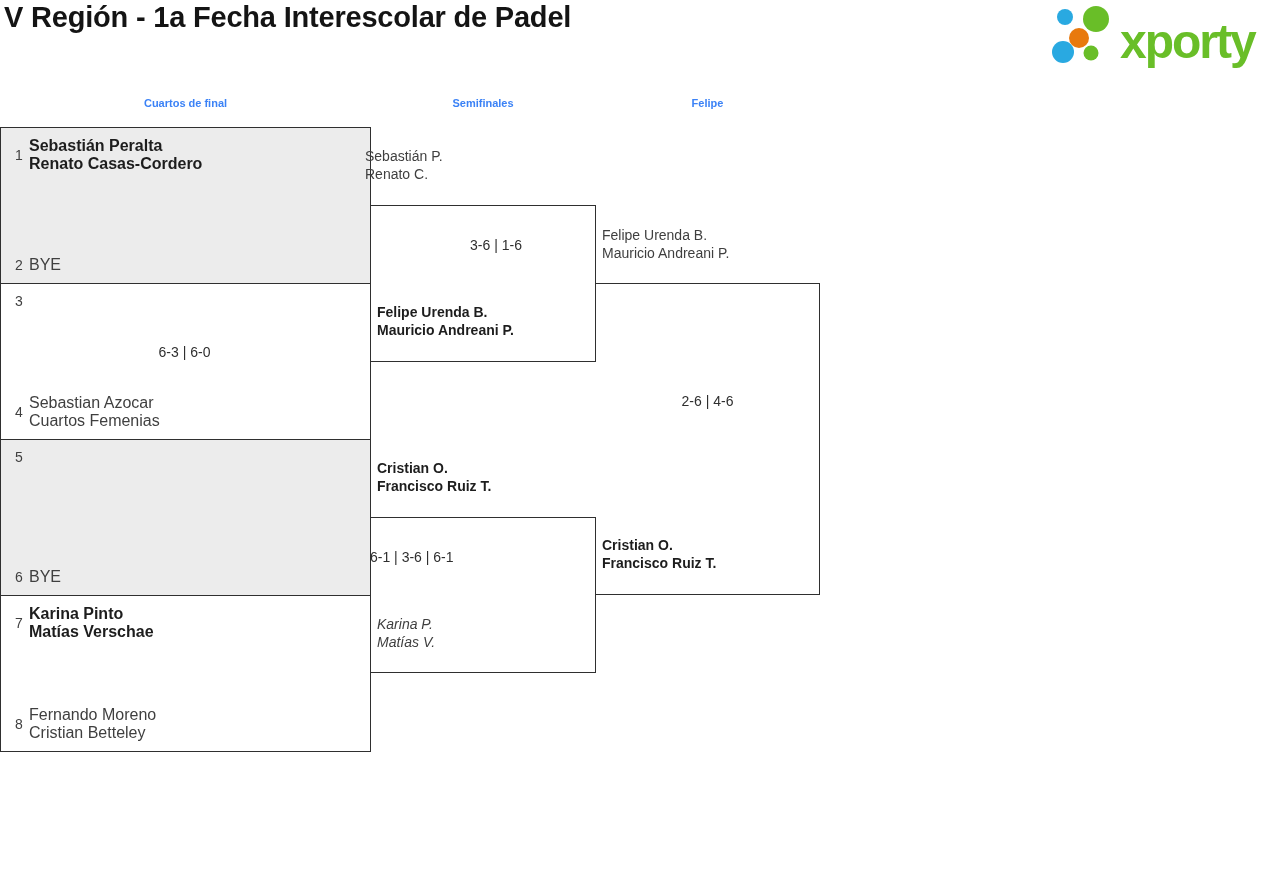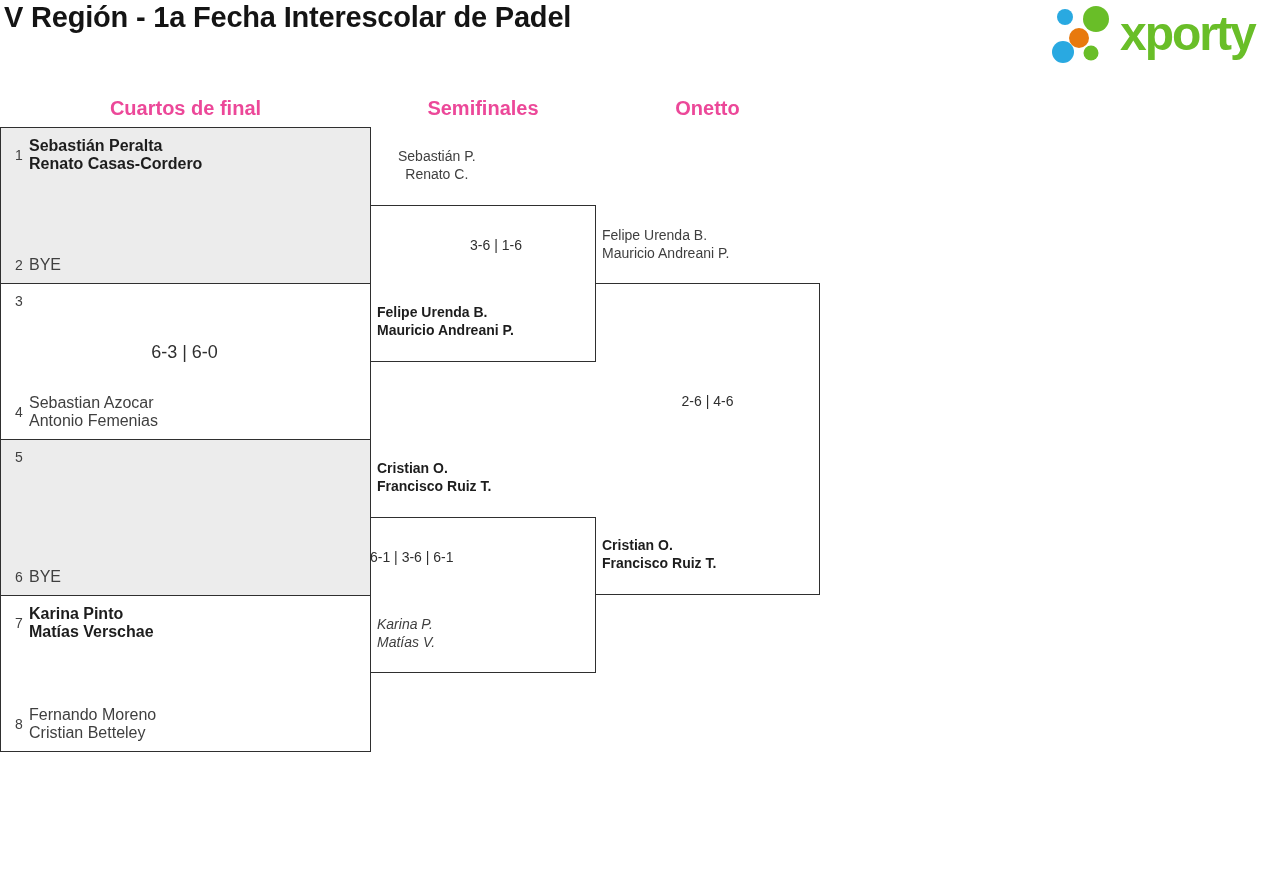--- a/index.html
+++ b/index.html
@@ -7,54 +7,54 @@
     position:relative;
     width:1280px;height:883px;
     background:#ffffff;
     font-family:"Liberation Sans", sans-serif;
     overflow:hidden;
   }
   
   .title{position:absolute;left:4px;top:1px;
     font-size:29px;line-height:33px;font-weight:700;color:#141414;letter-spacing:-0.2px;}
   .logo{position:absolute;left:1048px;top:2px;display:flex;align-items:flex-start;cursor:pointer;}
-  .logo-text{font-size:48px;font-weight:800;color:#69be28;letter-spacing:-2px;line-height:48px;margin-top:8px;margin-left:2px;}
+  .logo-text{font-size:48px;font-weight:800;color:#69be28;letter-spacing:-2px;line-height:48px;margin-top:16px;margin-left:2px;}
   
-  .round-header{position:absolute;top:97px;text-align:center;font-size:20px;font-weight:700;color:#ec4899;}
+  .round-header{position:absolute;top:97px;text-align:center;font-size:11px;font-weight:700;color:#3b82f6;}
   .rh-qf{left:0;width:371px;}
   .rh-sf{left:370px;width:226px;}
   .rh-f{left:595px;width:225px;}
   
   .match{
     position:absolute;left:0;width:371px;height:157px;
     border:1px solid #2f2f2f;box-sizing:border-box;
     display:flex;flex-direction:column;justify-content:space-between;
     padding:9px 10px 9px 8px;background:#ffffff;
   }
   .match.shaded{background:#ececec;}
   .qf1{top:127px;} .qf2{top:283px;} .qf3{top:439px;} .qf4{top:595px;}
   .team-row{display:flex;align-items:center;}
   .seed{width:20px;flex:0 0 20px;text-align:center;font-size:14px;color:#3f3f3f;}
   .names{font-size:16px;line-height:18px;}
   .nm{display:block;}
   .winner{font-weight:700;color:#1d1d1d;}
   .loser{font-weight:400;color:#3f3f3f;}
-  .score{height:18px;text-align:center;font-size:18px;line-height:18px;color:#2f2f2f;}
+  .score{height:18px;text-align:center;font-size:14px;line-height:18px;color:#2f2f2f;}
   
   .open-box{
     position:absolute;box-sizing:border-box;
     border:1px solid #2f2f2f;border-left:none;background:transparent;
   }
   .sf-box-1{left:370px;top:205px;width:226px;height:157px;}
   .sf-box-2{left:370px;top:517px;width:226px;height:156px;}
   .final-box{left:595px;top:283px;width:225px;height:312px;}
   
   .lbl{position:absolute;font-size:14px;line-height:18px;}
   .lbl .nm{display:block;}
-  .sf1-top{left:398px;top:147px;text-align:center;}
+  .sf1-top{left:365px;top:147px;}
   .sf1-score{left:370px;top:236px;width:252px;text-align:center;color:#2f2f2f;}
   .sf1-bottom{left:377px;top:303px;}
   .f-top{left:602px;top:226px;}
   .f-score{left:595px;top:392px;width:225px;text-align:center;color:#2f2f2f;}
   .f-bottom{left:602px;top:536px;}
   .sf2-top{left:377px;top:459px;}
   .sf2-score{left:370px;top:548px;width:226px;text-align:left;color:#2f2f2f;}
   .sf2-bottom{left:377px;top:615px;font-style:italic;}
 </style>
 </head>
@@ -72,21 +72,21 @@
       <circle cx="48" cy="17" r="13" fill="#69be28"></circle>
       <circle cx="31" cy="36" r="10" fill="#e8790e"></circle>
       <circle cx="15" cy="50" r="11" fill="#29a9e1"></circle>
       <circle cx="43" cy="51" r="7.5" fill="#69be28"></circle>
     </svg>
     <span class="logo-text">xporty</span>
   </div>
 
   <div class="round-header rh-qf">Cuartos de final</div>
   <div class="round-header rh-sf">Semifinales</div>
-  <div class="round-header rh-f">Onetto</div>
+  <div class="round-header rh-f">Felipe</div>
 
   <div class="match qf1 shaded">
     <div class="team-row">
       <span class="seed">1</span>
       <span class="names winner">
         <span class="nm">Sebastián Peralta</span>
         <span class="nm">Renato Casas-Cordero</span>
       </span>
     </div>
     <div class="score"></div>
@@ -101,21 +101,21 @@
 
   <div class="match qf2">
     <div class="team-row">
       <span class="seed">3</span>
     </div>
     <div class="score">6-3 | 6-0</div>
     <div class="team-row">
       <span class="seed">4</span>
       <span class="names loser">
         <span class="nm">Sebastian Azocar</span>
-        <span class="nm">Antonio Femenias</span>
+        <span class="nm">Cuartos Femenias</span>
       </span>
     </div>
   </div>
 
   <div class="match qf3 shaded">
     <div class="team-row">
       <span class="seed">5</span>
     </div>
     <div class="score"></div>
     <div class="team-row">

